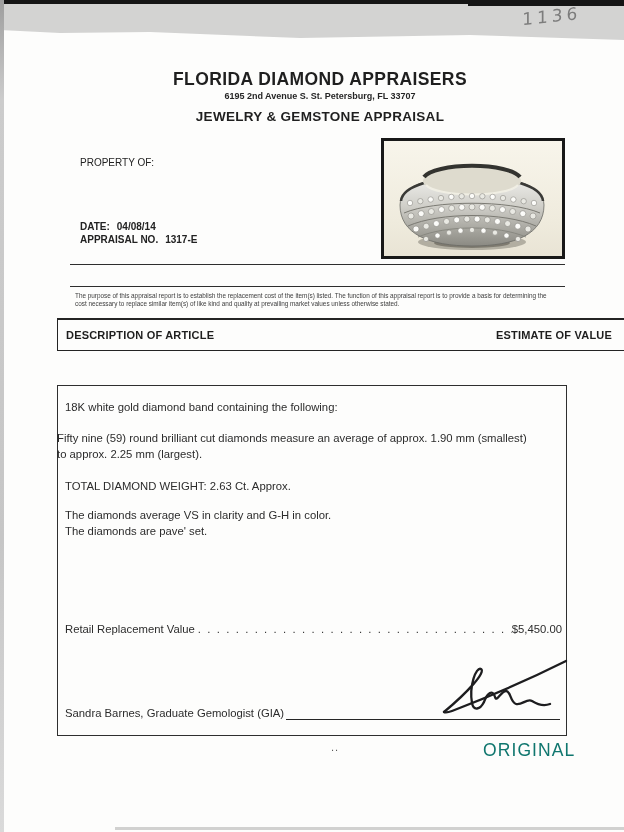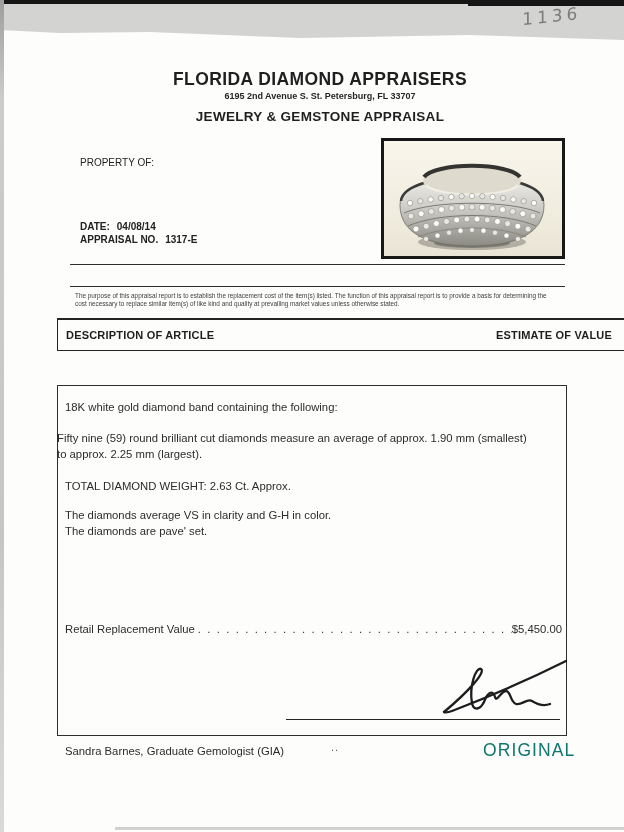--- a/index.html
+++ b/index.html
@@ -54,21 +54,21 @@
   #desc-intro{left:65px;top:399px;}
   #desc-para2{left:57px;top:430px;width:472px;}
   #desc-total{left:65px;top:478px;}
   #desc-clarity{left:65px;top:507px;}
   #desc-setting{left:65px;top:523px;}
   #desc-weight{left:65px;top:539px;}
   #value-row{left:65px;top:621px;width:497px;display:flex;align-items:baseline;}
   #value-label{white-space:nowrap;}
   #value-dots{flex:1;overflow:hidden;white-space:nowrap;padding:0 3px;letter-spacing:1.6px;color:#333;}
   #value-amount{white-space:nowrap;}
-  #sig-name{left:65px;top:743px;}
+  #sig-name{left:65px;top:705px;}
   #sig-line{left:286px;top:719px;width:274px;height:0;border-top:1.5px solid #262626;}
   #signature-svg{left:428px;top:658px;}
   #stray-mark{left:331px;top:741px;font-size:11px;color:#5a5a5a;letter-spacing:1px;}
   #original-stamp{left:483px;top:740px;font-size:17.5px;letter-spacing:1.1px;}
 </style>
 </head>
 <body>
 
 <div id="canvas">
 

